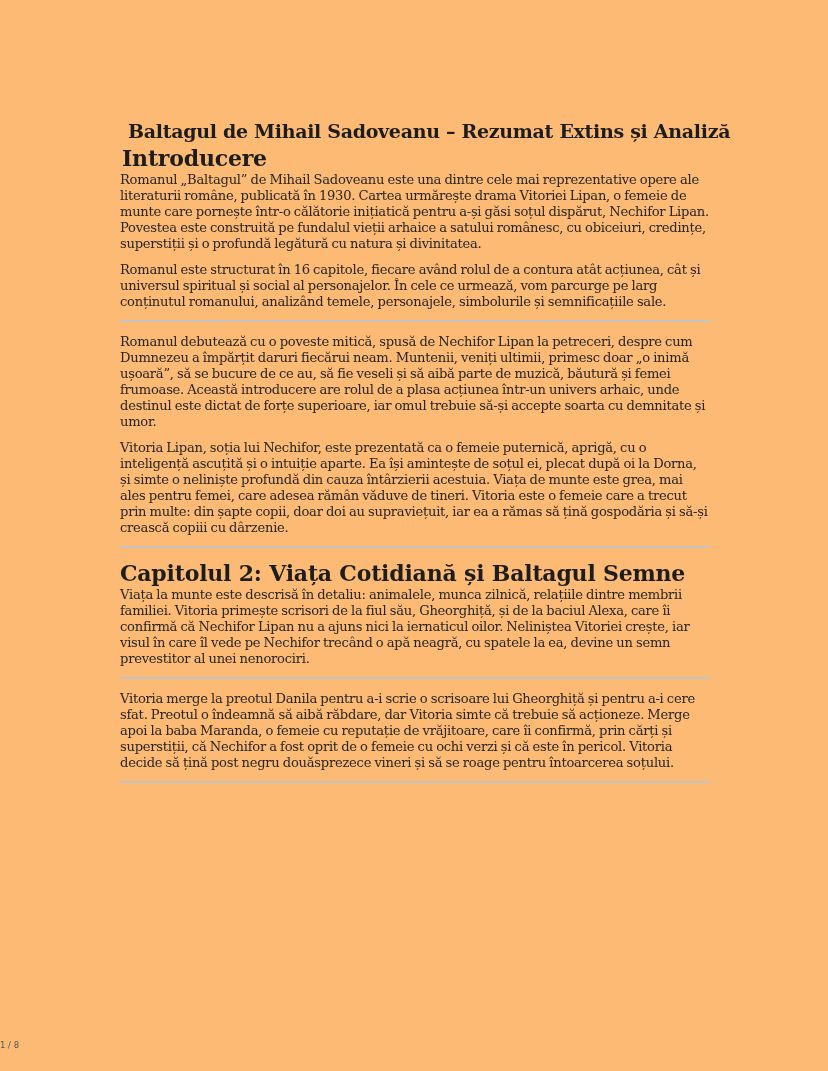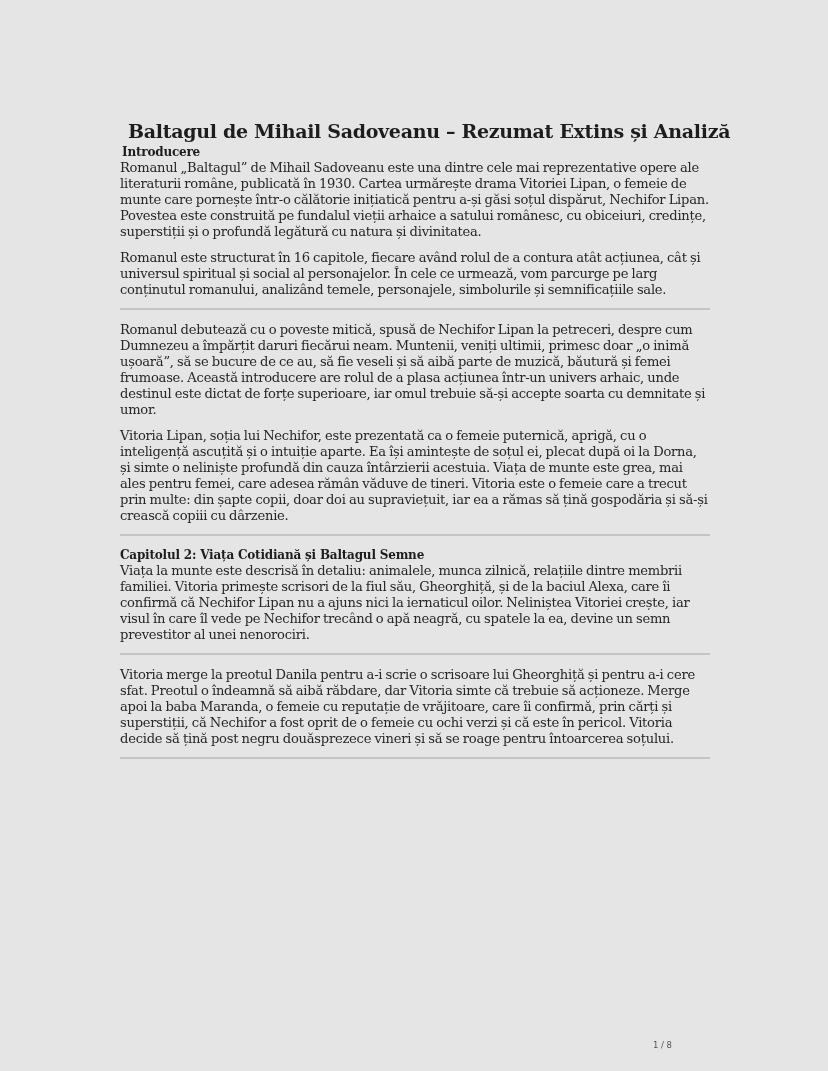--- a/index.html
+++ b/index.html
@@ -1,42 +1,42 @@
 <!DOCTYPE html>
 <html><head>
 <meta charset="utf-8">
 <style>
   html, body { margin: 0; padding: 0; background: #ffffff; }
   body { width: 828px; height: 1071px; position: relative; overflow: hidden; }
   .page {
     position: absolute; left: 0; top: 0; width: 828px; height: 1071px;
-    background: #e5e5e5; color: #222222;
+    background: #fdba74; color: #222222;
     font-family: "DejaVu Serif", "Liberation Serif", serif;
   }
   .content { position: absolute; left: 120px; top: 120px; width: 590px; }
   .doc-title {
     font-size: 19px; font-weight: bold; text-align: center; color: #1d1d1d;
     margin: 0 0 3px 0; letter-spacing: -0.3px; white-space: nowrap;
     padding-left: 8px;
   }
   .section-heading {
-    font-size: 12px; font-weight: bold; color: #1d1d1d;
+    font-size: 22px; font-weight: bold; color: #1d1d1d;
     margin: 0 0 1px 0; letter-spacing: -0.2px; white-space: nowrap;
   }
   .intro-heading { margin-left: 2px; }
   p.para {
     font-size: 13.1px; line-height: 16px; margin: 0 0 10px 0;
     color: #262626; letter-spacing: -0.25px; word-spacing: -0.6px;
   }
   p.para.last { margin-bottom: 10px; }
   .rule {
     height: 0; border-top: 2px solid #c4c4c4; margin: 0 0 12px 0;
   }
   .page-number {
-    position: absolute; top: 1040px; left: 0; width: 672px; text-align: right;
+    position: absolute; top: 1040px; left: 0; width: 672px; text-align: left;
     font-family: "DejaVu Sans", "Liberation Sans", sans-serif;
     font-size: 8.5px; color: #555555;
   }
 </style>
 </head>
 <body>
 
 <div class="page">
   <div class="content">
     <h1 class="doc-title">Baltagul de Mihail Sadoveanu – Rezumat Extins și Analiză</h1>

